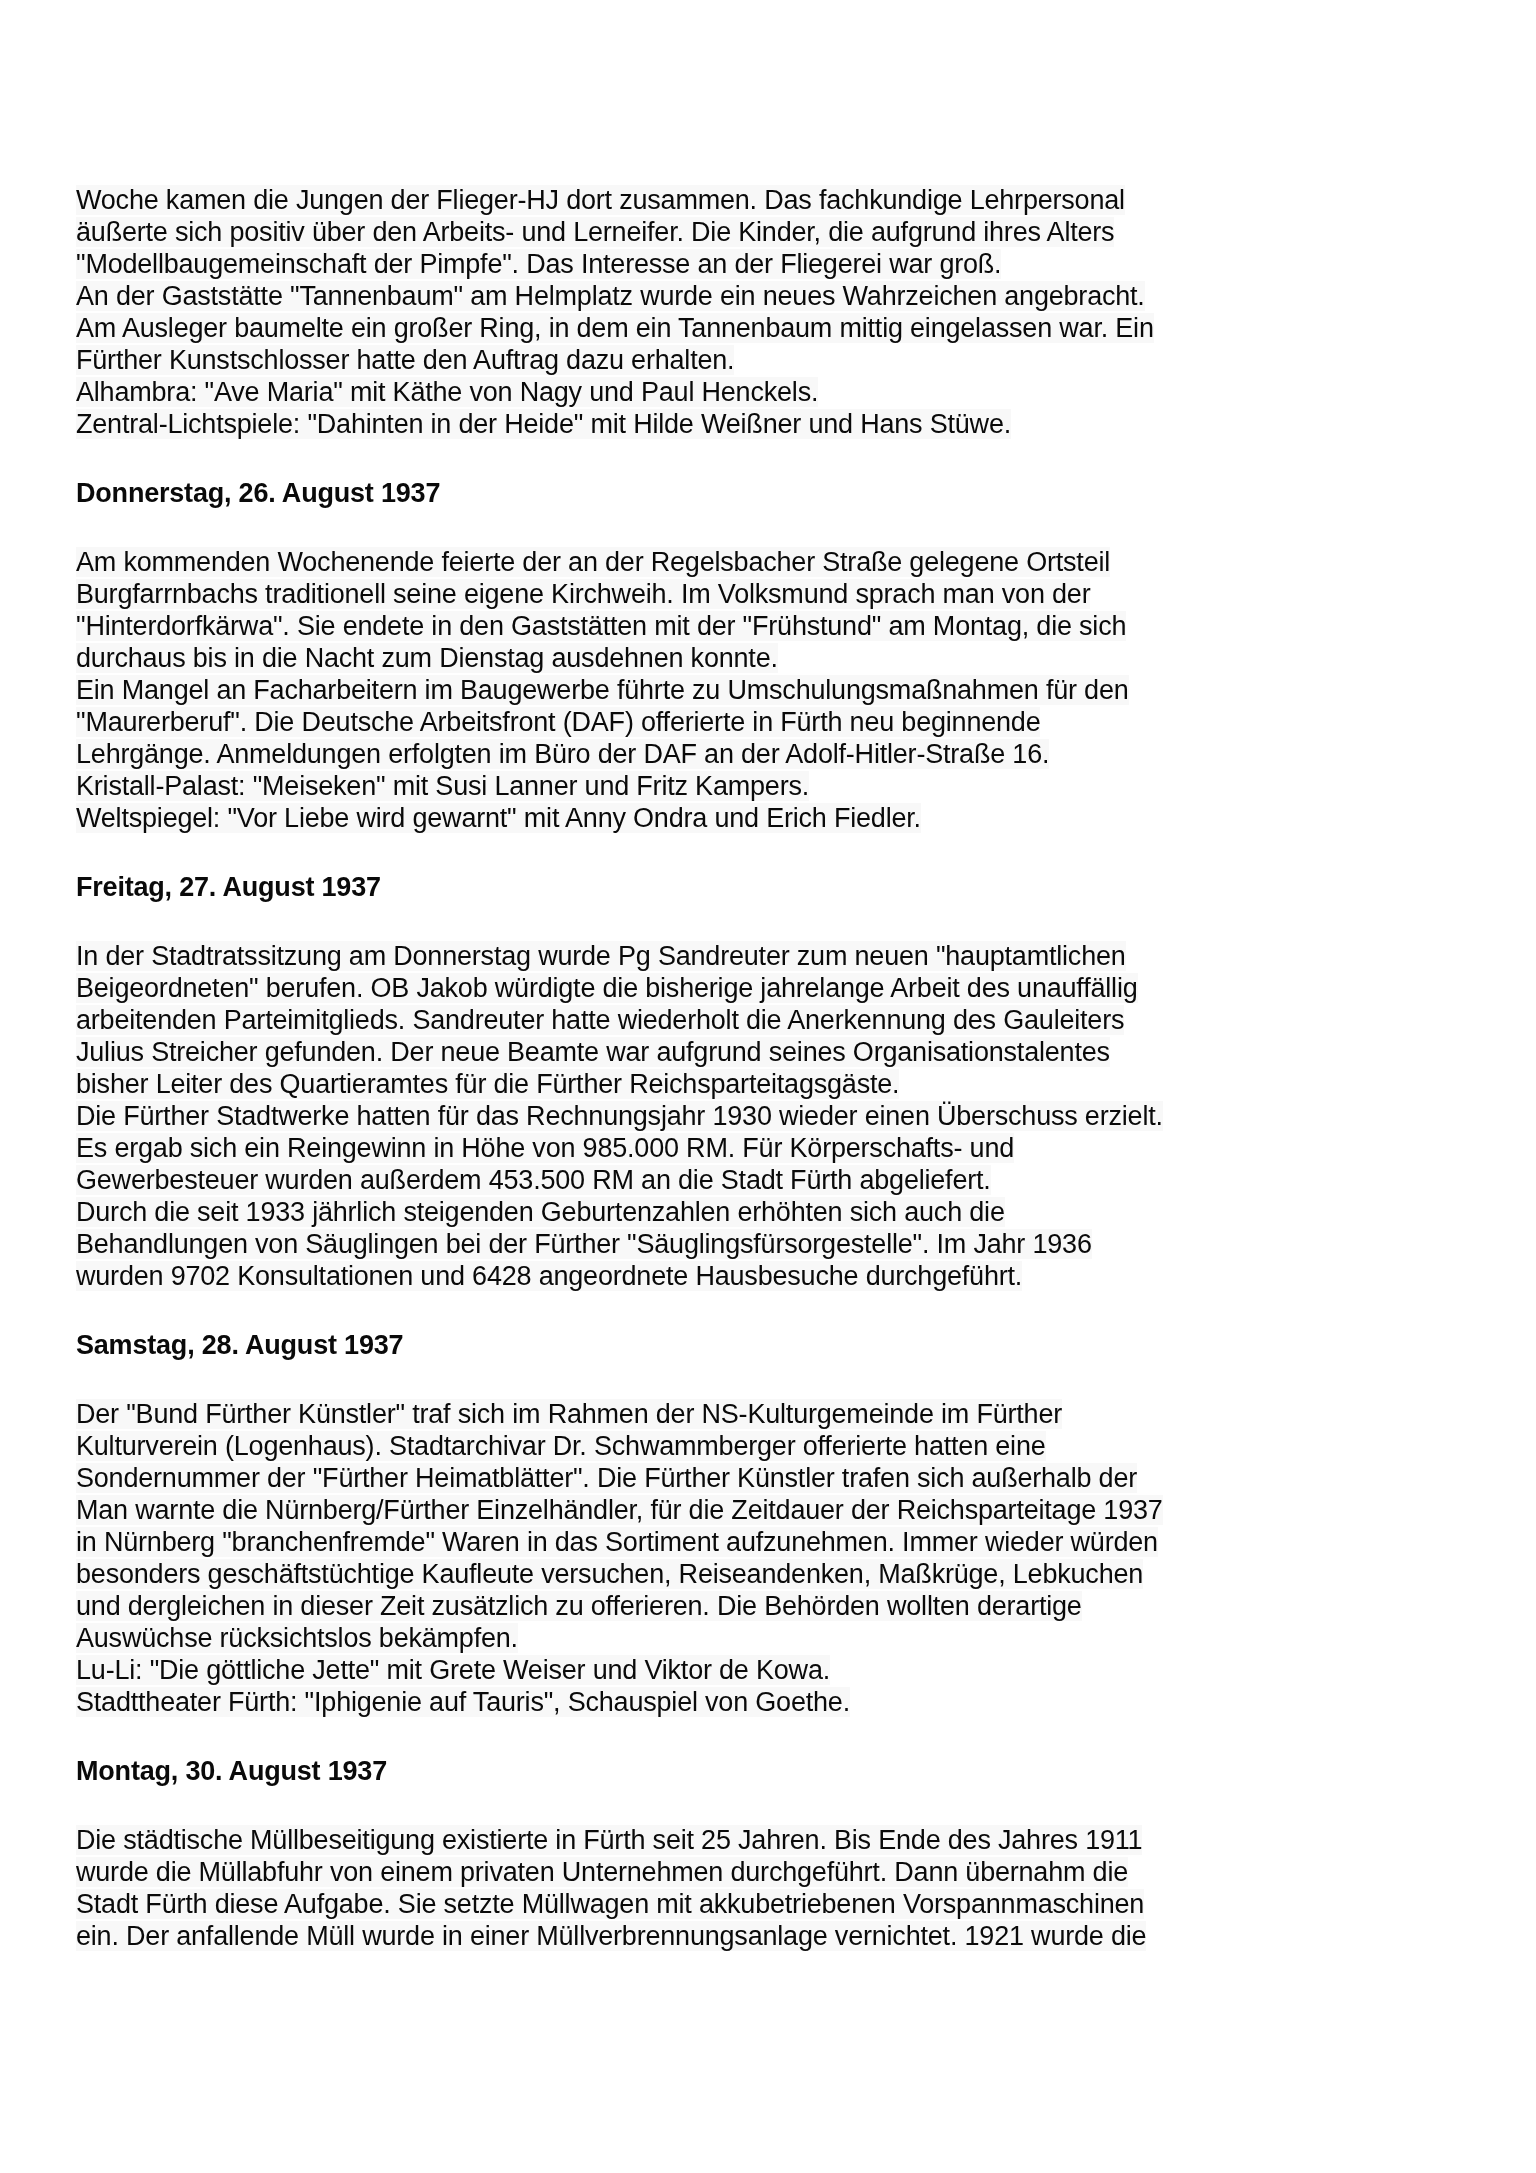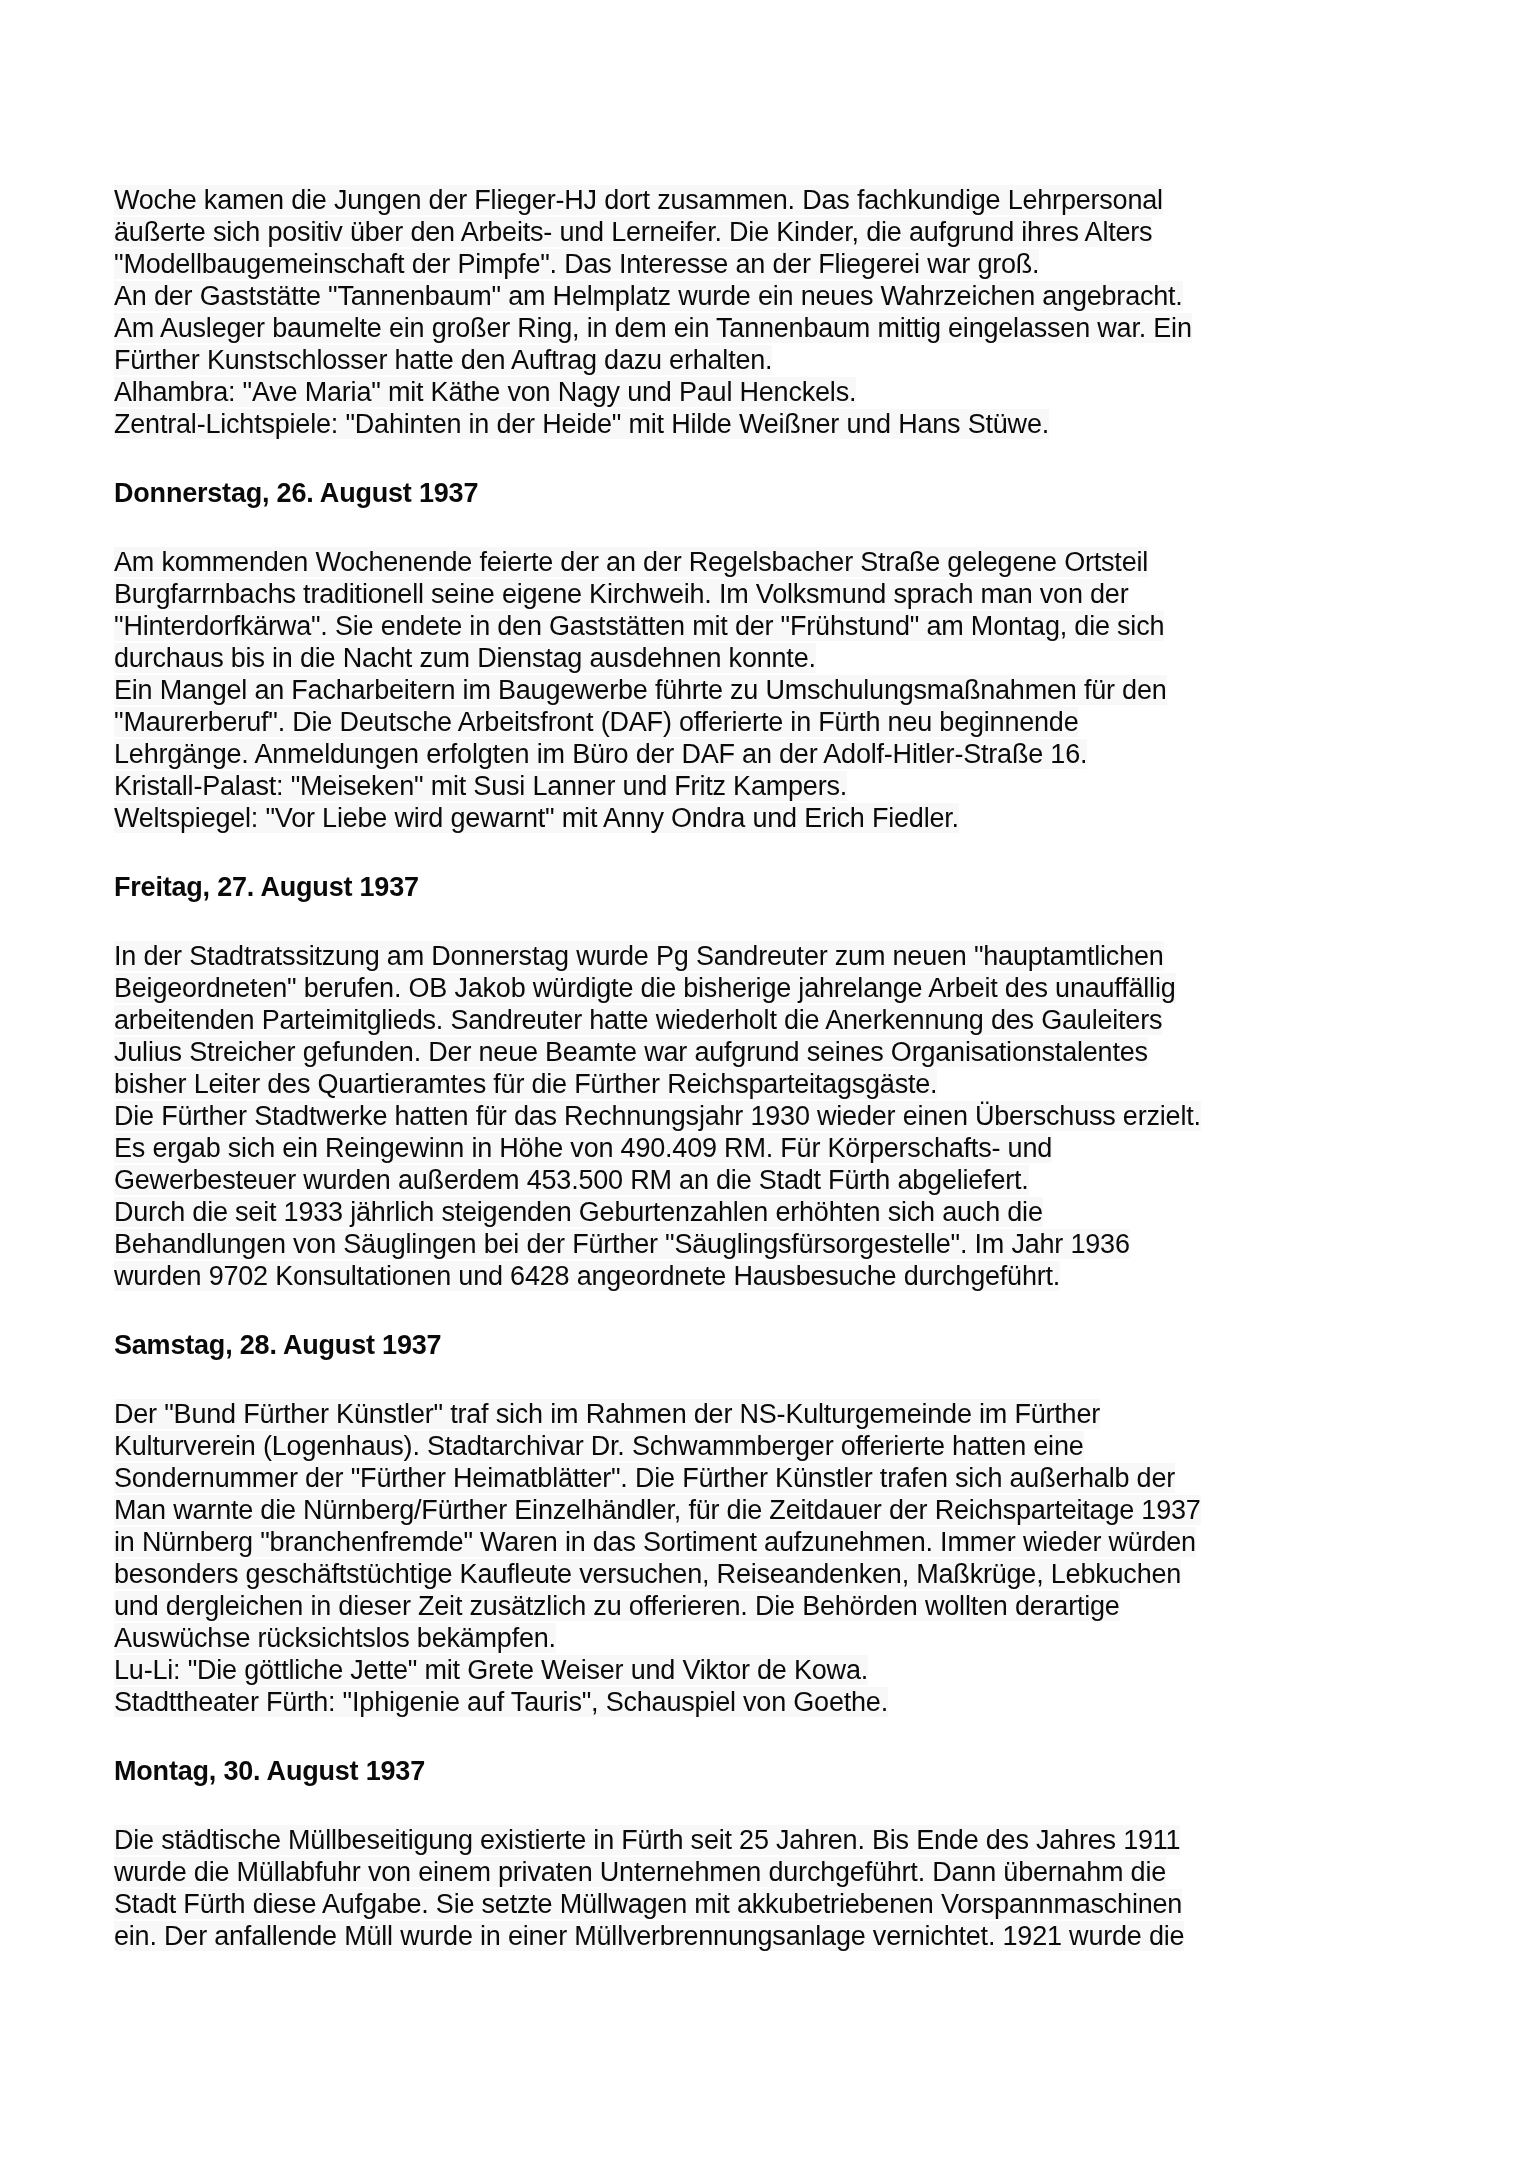--- a/index.html
+++ b/index.html
@@ -16,21 +16,21 @@
     color: #0a0a0a;
   }
   .page {
     position: absolute;
     top: 0;
     left: 0;
     width: 1536px;
     height: 2173px;
     background: #ffffff;
     box-sizing: border-box;
-    padding: 184px 100px 0 114px;
+    padding: 184px 100px 0 76px;
   }
   .para {
     margin: 0;
   }
   .line {
     font-size: 27px;
     line-height: 32px;
     height: 32px;
     white-space: nowrap;
     letter-spacing: -0.2px;
@@ -81,21 +81,21 @@
 
   <div>
     <div class="section-heading">Freitag, 27. August 1937</div>
     <div class="para">
         <div class="line"><span>In der Stadtratssitzung am Donnerstag wurde Pg Sandreuter zum neuen "hauptamtlichen</span></div>
         <div class="line"><span>Beigeordneten" berufen. OB Jakob würdigte die bisherige jahrelange Arbeit des unauffällig</span></div>
         <div class="line"><span>arbeitenden Parteimitglieds. Sandreuter hatte wiederholt die Anerkennung des Gauleiters</span></div>
         <div class="line"><span>Julius Streicher gefunden. Der neue Beamte war aufgrund seines Organisationstalentes</span></div>
         <div class="line"><span>bisher Leiter des Quartieramtes für die Fürther Reichsparteitagsgäste.</span></div>
         <div class="line"><span>Die Fürther Stadtwerke hatten für das Rechnungsjahr 1930 wieder einen Überschuss erzielt.</span></div>
-        <div class="line"><span>Es ergab sich ein Reingewinn in Höhe von 490.409 RM. Für Körperschafts- und</span></div>
+        <div class="line"><span>Es ergab sich ein Reingewinn in Höhe von 985.000 RM. Für Körperschafts- und</span></div>
         <div class="line"><span>Gewerbesteuer wurden außerdem 453.500 RM an die Stadt Fürth abgeliefert.</span></div>
         <div class="line"><span>Durch die seit 1933 jährlich steigenden Geburtenzahlen erhöhten sich auch die</span></div>
         <div class="line"><span>Behandlungen von Säuglingen bei der Fürther "Säuglingsfürsorgestelle". Im Jahr 1936</span></div>
         <div class="line"><span>wurden 9702 Konsultationen und 6428 angeordnete Hausbesuche durchgeführt.</span></div>
       </div>
   </div>
 
   <div>
     <div class="section-heading">Samstag, 28. August 1937</div>
     <div class="para">

